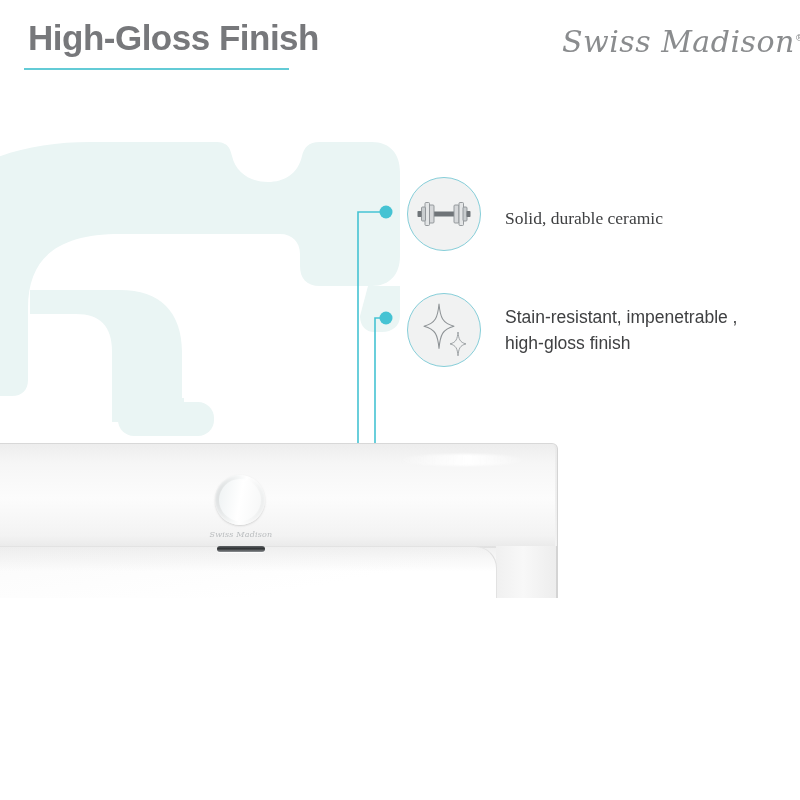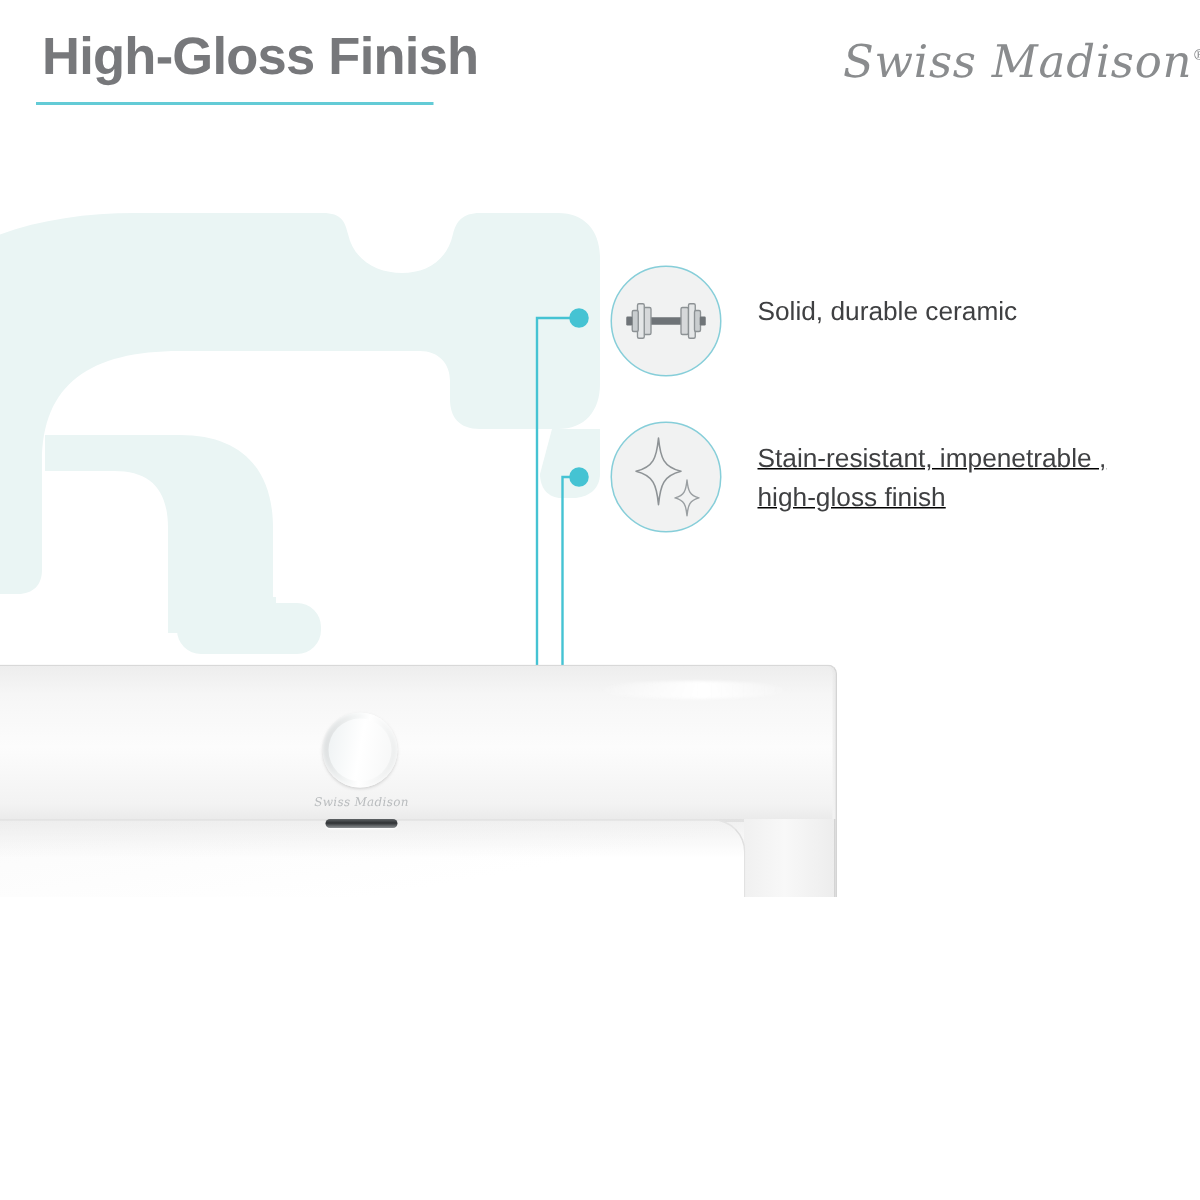--- a/index.html
+++ b/index.html
@@ -98,22 +98,22 @@
     flex: 0 0 auto;
   }
   .feature-text {
     margin-left: 24px;
     font-size: 17.5px;
     color: #3f4042;
     line-height: 26px;
     white-space: pre-line;
   }
   #feature-0 { left: 407px; top: 177px; }
-  #feature-0 .feature-text { margin-top: 17px; }
-  #feature-1 { left: 407px; top: 281px; text-decoration: underline; }
+  #feature-0 .feature-text { margin-top: 28px; font-family: Liberation Serif, serif; }
+  #feature-1 { left: 407px; top: 293px; }
   #feature-1 .feature-text { margin-top: 11px; }
 
   
   .connectors {
     position: absolute;
     left: 0; top: 0;
     width: 800px; height: 800px;
     pointer-events: none;
   }
 

